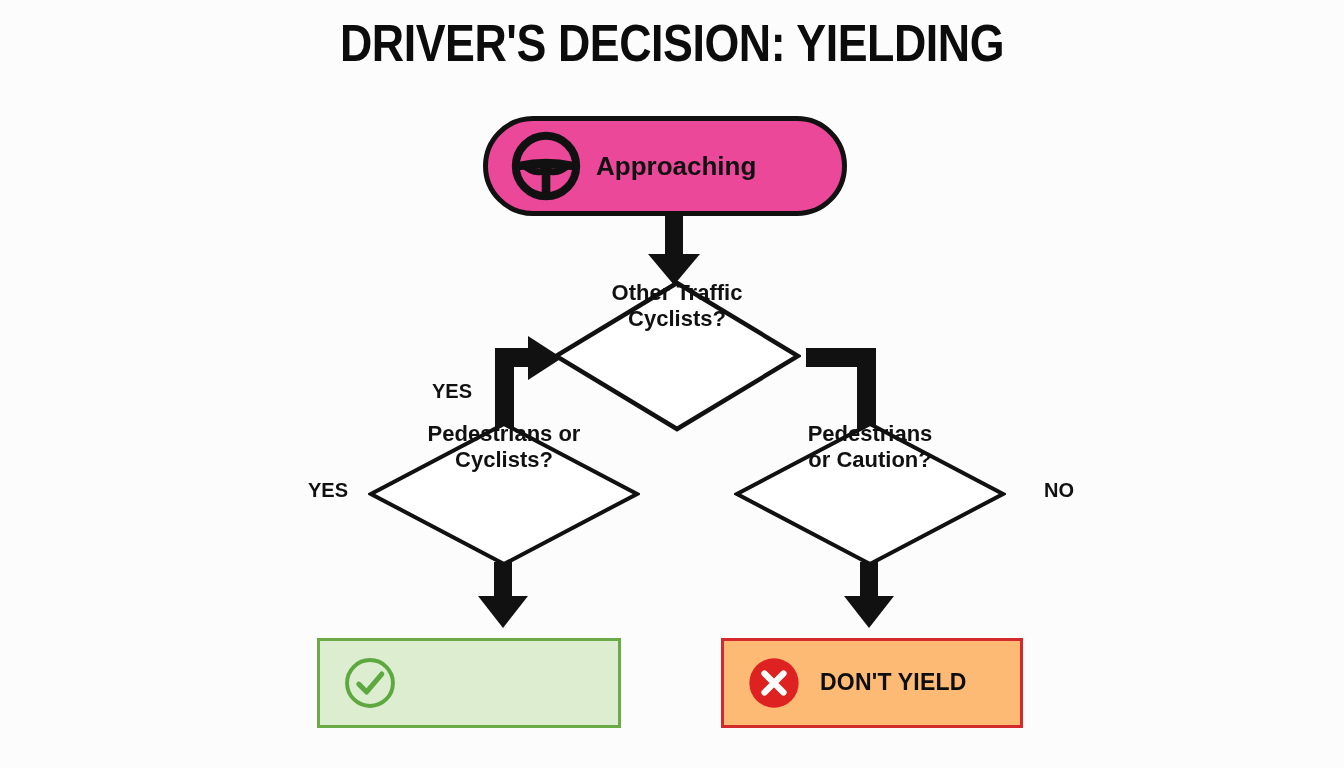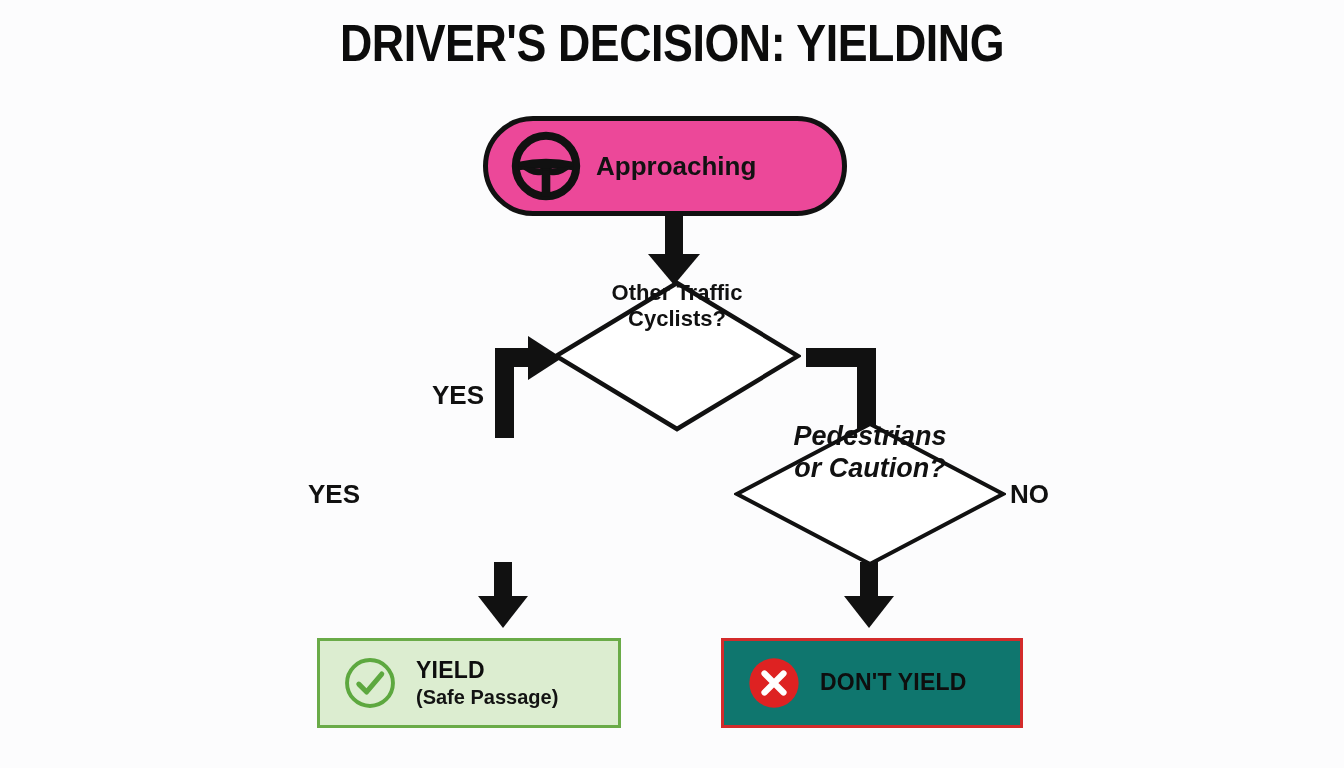--- a/index.html
+++ b/index.html
@@ -104,33 +104,33 @@
     height: 146px;
   }
   #decision-ped-left .dlabel { font-size: 22px; }
 
   #decision-ped-right {
     left: 734px;
     top: 421px;
     width: 272px;
     height: 146px;
   }
-  #decision-ped-right .dlabel { font-size: 27px; font-style: italic; }
+  #decision-ped-right .dlabel { font-size: 22px; }
 
   
   .edge-label {
     position: absolute;
-    font-size: 26px;
+    font-size: 20px;
     font-weight: bold;
     color: #101010;
     white-space: nowrap;
   }
   #label-yes-top   { left: 432px; top: 380px; }
   #label-yes-left  { left: 308px; top: 479px; }
-  #label-no-right  { left: 1010px; top: 479px; }
+  #label-no-right  { left: 1044px; top: 479px; }
 
   
   #connectors {
     position: absolute;
     left: 0; top: 0;
     width: 1344px;
     height: 768px;
     pointer-events: none;
   }
 
@@ -167,21 +167,21 @@
     width: 304px;
     height: 90px;
     background: #dcedd0;
     border: 3px solid #6aab48;
   }
   #outcome-dont-yield {
     left: 721px;
     top: 638px;
     width: 302px;
     height: 90px;
-    background: #0f766e;
+    background: #fdba74;
     border: 3px solid #d32b2b;
     align-items: center;
   }
 </style>
 </head>
 <body>
 
 <div id="canvas">
 
   <div id="chart-title">DRIVER'S DECISION: YIELDING</div>
@@ -234,20 +234,29 @@
   <div class="diamond" id="decision-traffic">
     <svg viewBox="0 0 248 152" preserveAspectRatio="none">
       <polygon points="124,3 245,76 124,149 3,76" fill="#ffffff" stroke="#111111" stroke-width="4.5"></polygon>
     </svg>
     <div class="dlabel">
       <span>Other Traffic</span><br>
       <span>Cyclists?</span>
     </div>
   </div>
 
+  <div class="diamond" id="decision-ped-left">
+    <svg viewBox="0 0 272 146" preserveAspectRatio="none">
+      <polygon points="136,3 269,73 136,143 3,73" fill="#ffffff" stroke="#111111" stroke-width="4"></polygon>
+    </svg>
+    <div class="dlabel">
+      <span>Pedestrians or</span><br>
+      <span>Cyclists?</span>
+    </div>
+  </div>
 
   <div class="diamond" id="decision-ped-right">
     <svg viewBox="0 0 272 146" preserveAspectRatio="none">
       <polygon points="136,3 269,73 136,143 3,73" fill="#ffffff" stroke="#111111" stroke-width="4"></polygon>
     </svg>
     <div class="dlabel">
       <span>Pedestrians</span><br>
       <span>or Caution?</span>
     </div>
   </div>
@@ -256,24 +265,20 @@
   <div class="edge-label" id="label-yes-left">YES</div>
   <div class="edge-label" id="label-no-right">NO</div>
 
   <div class="outcome" id="outcome-yield">
     <span class="badge">
       <svg viewBox="0 0 100 100" xmlns="http://www.w3.org/2000/svg">
         <circle cx="50" cy="50" r="41" fill="none" stroke="#5da83f" stroke-width="7"></circle>
         <path d="M30 52 L44 66 L71 34" fill="none" stroke="#5da83f" stroke-width="9" stroke-linecap="round" stroke-linejoin="round"></path>
       </svg>
     </span>
-    <span class="otext">
-      <div class="otitle">YIELD</div>
-      <div class="osub">(Safe Passage)</div>
-    </span>
   </div>
 
   <div class="outcome" id="outcome-dont-yield">
     <span class="badge">
       <svg viewBox="0 0 100 100" xmlns="http://www.w3.org/2000/svg">
         <circle cx="50" cy="50" r="44" fill="#de2222"></circle>
         <path d="M33 33 L67 67 M67 33 L33 67" fill="none" stroke="#ffffff" stroke-width="11" stroke-linecap="round"></path>
       </svg>
     </span>
     <span class="otext">

